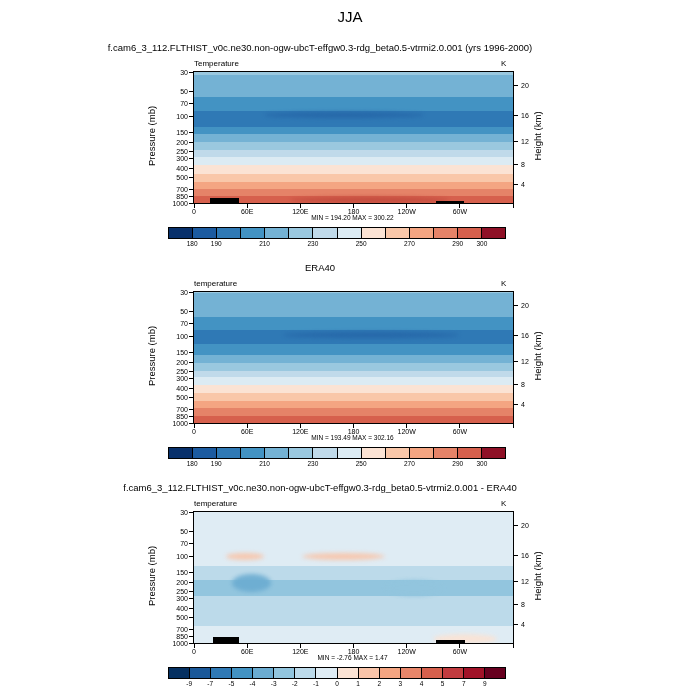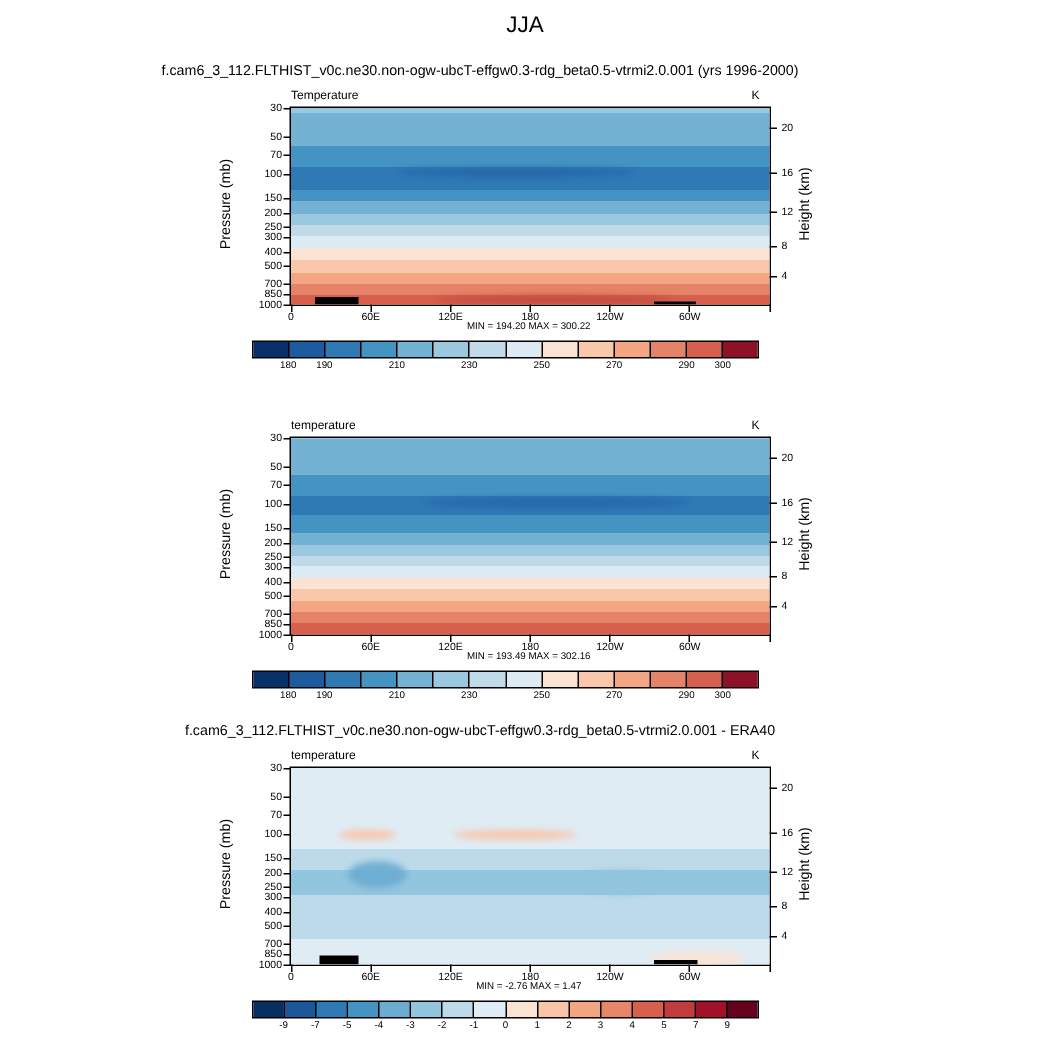--- a/index.html
+++ b/index.html
@@ -124,20 +124,21 @@
       <div class="cbar-lab" style="left: 28.5714%;">210</div>
       <div class="cbar-lab" style="left: 42.8571%;">230</div>
       <div class="cbar-lab" style="left: 57.1429%;">250</div>
       <div class="cbar-lab" style="left: 71.4286%;">270</div>
       <div class="cbar-lab" style="left: 85.7143%;">290</div>
       <div class="cbar-lab" style="left: 92.8571%;">300</div>
     </div>
 </section>
 
 <section class="panel" style="top:262px;">
+  <div class="panel-title">ERA40</div>
   <div class="field-label">temperature</div>
   <div class="units-label">K</div>
   <div class="yaxis-title">Pressure (mb)</div>
   <div class="y2axis-title">Height (km)</div>
   <div class="plot">
       <div class="fill" style="background: linear-gradient(rgb(154, 200, 223) 0%, rgb(154, 200, 223) 0.63%, rgb(116, 178, 212) 0.63%, rgb(116, 178, 212) 18.75%, rgb(67, 147, 195) 18.75%, rgb(67, 147, 195) 29.38%, rgb(47, 121, 181) 29.38%, rgb(47, 121, 181) 39.38%, rgb(67, 147, 195) 39.38%, rgb(67, 147, 195) 48.13%, rgb(116, 178, 212) 48.13%, rgb(116, 178, 212) 54.37%, rgb(154, 200, 223) 54.37%, rgb(154, 200, 223) 60%, rgb(192, 218, 234) 60%, rgb(192, 218, 234) 65%, rgb(220, 235, 243) 65%, rgb(220, 235, 243) 71.25%, rgb(251, 227, 212) 71.25%, rgb(251, 227, 212) 76.88%, rgb(249, 199, 169) 76.88%, rgb(249, 199, 169) 83.13%, rgb(244, 165, 130) 83.13%, rgb(244, 165, 130) 88.75%, rgb(229, 131, 104) 88.75%, rgb(229, 131, 104) 94.38%, rgb(214, 96, 77) 94.38%, rgb(214, 96, 77) 100%);">
         <div class="anom" style="left: 89.32px; top: 40.0625px; width: 175.45px; height: 6px; background: rgb(37, 102, 168);"></div>
       </div>
       <div class="tick-l" style="top: -0.5px;"></div>
       <div class="ylab" style="top: -4.5px;">30</div>

